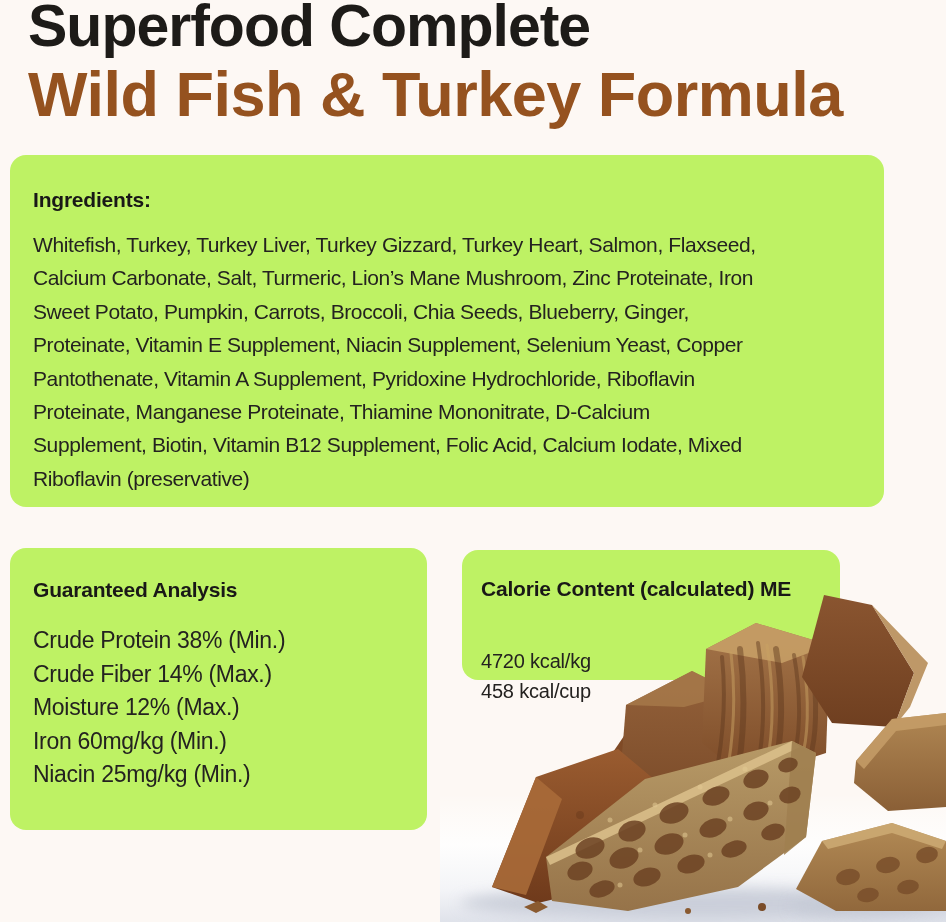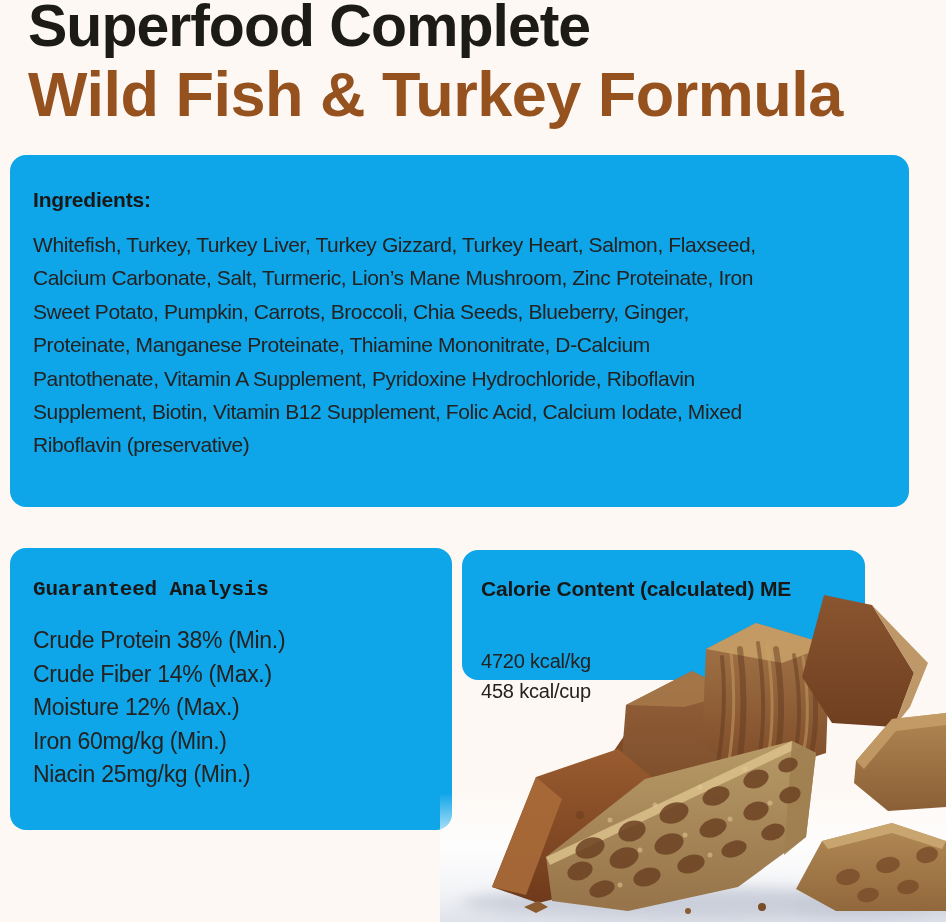--- a/index.html
+++ b/index.html
@@ -13,31 +13,31 @@
     position:absolute;left:28px;top:-3px;margin:0;
     font-size:59px;font-weight:800;letter-spacing:-1px;line-height:1.0;
     color:#1d1b18;
   }
   .page-subtitle{
     position:absolute;left:28px;top:63px;margin:0;
     font-size:63px;font-weight:700;letter-spacing:-0.5px;line-height:1.0;
     color:#95521f;
   }
   .card{
-    position:absolute;background:#0ea5e9;border-radius:16px;padding-left:25px;
+    position:absolute;background:#bef264;border-radius:16px;
   }
   .card-ingredients{left:10px;top:155px;width:874px;height:352px;}
   .card-analysis{left:10px;top:548px;width:417px;height:282px;}
   .card-calorie{left:462px;top:550px;width:378px;height:130px;}
   .card h3{
     position:absolute;margin:0;font-size:21px;font-weight:700;color:#191817;
     letter-spacing:-0.2px;line-height:1.1;
   }
   .card-ingredients h3{left:23px;top:33px;}
-  .card-analysis h3{left:23px;top:30px;font-family:Liberation Mono, monospace;}
+  .card-analysis h3{left:23px;top:30px;}
   .card-calorie h3{left:19px;top:27px;}
   .ingredients-text{
     position:absolute;left:23px;top:61px;width:842px;
     font-size:21px;line-height:33.4px;letter-spacing:-0.4px;color:#242220;margin-top:12px;
   }
   .analysis-list{
     position:absolute;left:23px;top:76px;width:380px;
     font-size:23px;line-height:33.6px;letter-spacing:-0.3px;color:#242220;
   }
   .calorie-lines{
@@ -56,22 +56,23 @@
   <h1 class="page-title">Superfood Complete</h1>
   <h2 class="page-subtitle">Wild Fish &amp; Turkey Formula</h2>
 </header>
 
 <section class="card card-ingredients">
   <h3>Ingredients:</h3>
   <div class="ingredients-text">
     <div>Whitefish, Turkey, Turkey Liver, Turkey Gizzard, Turkey Heart, Salmon, Flaxseed,</div>
     <div>Calcium Carbonate, Salt, Turmeric, Lion’s Mane Mushroom, Zinc Proteinate, Iron</div>
     <div>Sweet Potato, Pumpkin, Carrots, Broccoli, Chia Seeds, Blueberry, Ginger,</div>
+    <div>Proteinate, Vitamin E Supplement, Niacin Supplement, Selenium Yeast, Copper</div>
+    <div>Pantothenate, Vitamin A Supplement, Pyridoxine Hydrochloride, Riboflavin</div>
     <div>Proteinate, Manganese Proteinate, Thiamine Mononitrate, D-Calcium</div>
-    <div>Pantothenate, Vitamin A Supplement, Pyridoxine Hydrochloride, Riboflavin</div>
     <div>Supplement, Biotin, Vitamin B12 Supplement, Folic Acid, Calcium Iodate, Mixed</div>
     <div>Riboflavin (preservative)</div>
   </div>
 </section>
 
 <section class="card card-analysis">
   <h3>Guaranteed Analysis</h3>
   <div class="analysis-list">
     <div>Crude Protein 38% (Min.)</div>
     <div>Crude Fiber 14% (Max.)</div>

